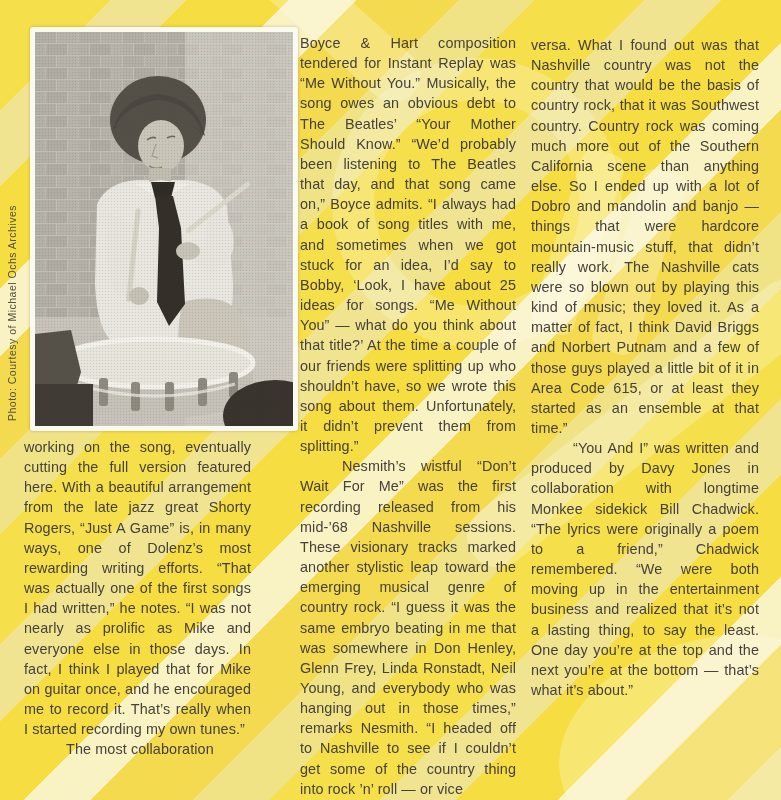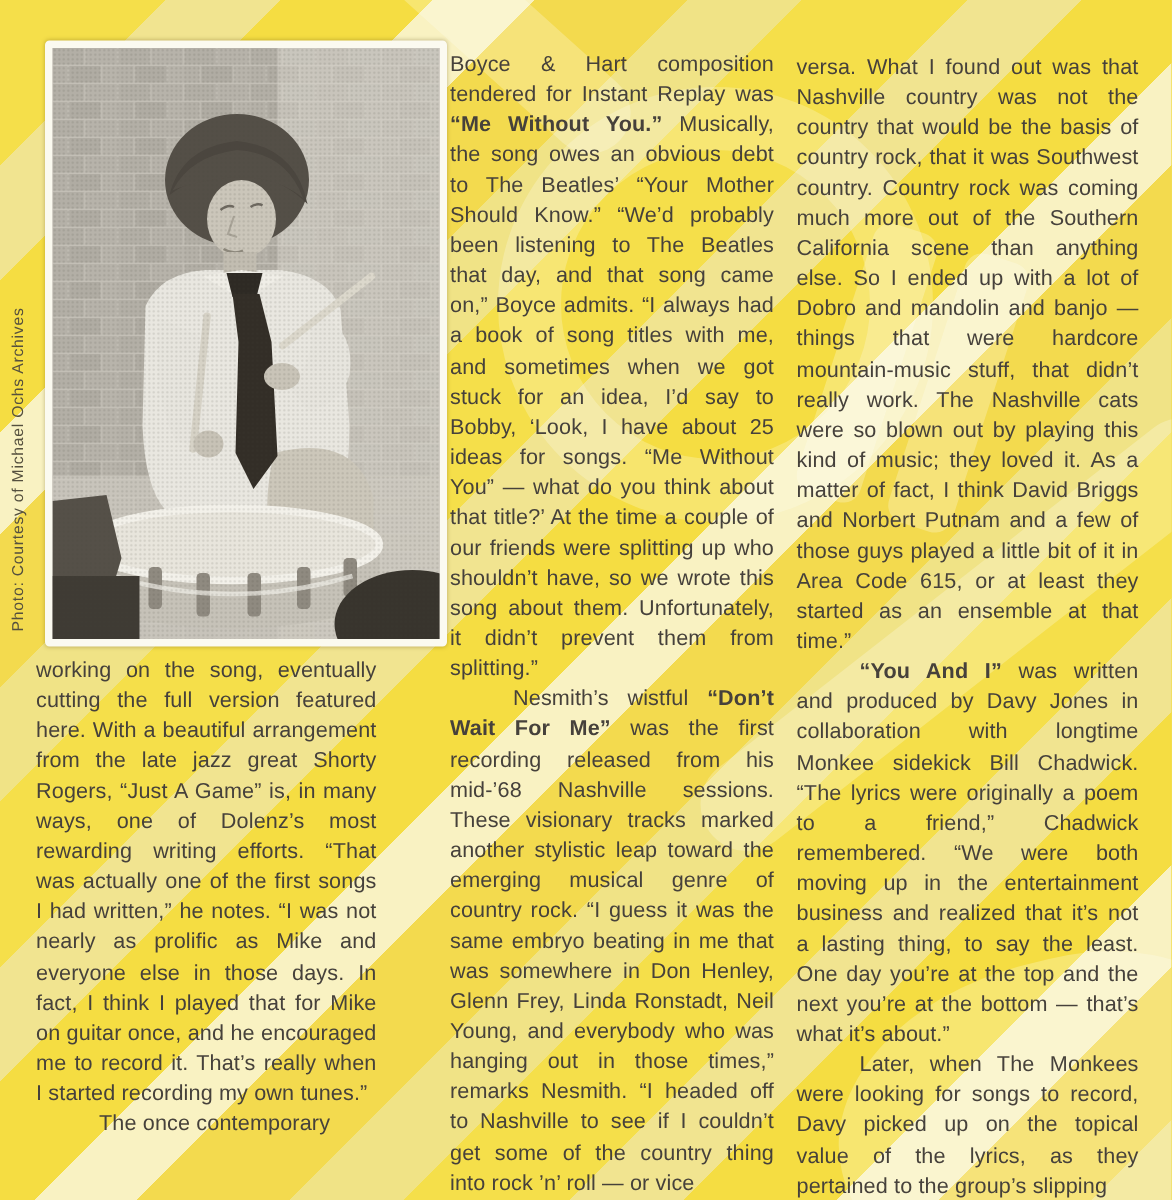--- a/index.html
+++ b/index.html
@@ -46,21 +46,21 @@
   .col{
     position:absolute;
     font-size:14.4px;line-height:20.15px;color:#46413b;
     text-align:justify;letter-spacing:.1px;
   }
   .col-left  {left:24px; top:437px;width:227px;}
   .col-mid   {left:300px;top:33px; width:216px;}
   .col-right {left:531px;top:35px; width:228px;}
   .para{margin:0;}
   .para.indent{text-indent:42px;}
-  .b{font-weight:700;}
+  .b{font-weight:400;}
   .i{}
 </style>
 </head>
 <body>
 
 <div class="page">
   <div class="ghost" id="g1"></div>
   <div class="ghost" id="g2"></div>
   <div class="ghost" id="g3"></div>
   <div class="ghost" id="g4"></div>
@@ -134,24 +134,23 @@
       <path d="M0,302 L36,298 L46,340 L30,394 L0,394 Z" fill="#555048"></path>
       <rect x="0" y="352" width="58" height="42" fill="#3f3b34"></rect>
       <ellipse cx="240" cy="384" rx="52" ry="36" fill="#38342d"></ellipse>
 
       <rect width="258" height="394" fill="url(#dots)"></rect>
     </svg>
   </figure>
 
   <div class="col col-left">
       <p class="para"><span>working on the song, eventually cutting the full version featured here. With a beautiful arrangement from the late jazz great Shorty Rogers, “Just A Game” is, in many ways, one of Dolenz’s most rewarding writing efforts. “That was actually one of the first songs I had written,” he notes. “I was not nearly as prolific as Mike and everyone else in those days. In fact, I think I played that for Mike on guitar once, and he encouraged me to record it. That’s really when I started recording my own tunes.”</span></p>
-      <p class="para indent"><span>The once contemporary</span></p>
+      <p class="para indent"><span>The most collaboration</span></p>
     </div>
   <div class="col col-mid">
       <p class="para"><span>Boyce &amp; Hart composition tendered for </span><span class="i">Instant Replay</span><span> was </span><span class="b">“Me Without You.”</span><span> Musically, the song owes an obvious debt to The Beatles’ “Your Mother Should Know.” “We’d probably been listening to The Beatles that day, and that song came on,” Boyce admits. “I always had a book of song titles with me, and sometimes when we got stuck for an idea, I’d say to Bobby, ‘Look, I have about 25 ideas for songs. “Me Without You” — what do you think about that title?’ At the time a couple of our friends were splitting up who shouldn’t have, so we wrote this song about them. Unfortunately, it didn’t prevent them from splitting.”</span></p>
       <p class="para indent"><span>Nesmith’s wistful </span><span class="b">“Don’t Wait For Me”</span><span> was the first recording released from his mid-’68 Nashville sessions. These visionary tracks marked another stylistic leap toward the emerging musical genre of country rock. “I guess it was the same embryo beating in me that was somewhere in Don Henley, Glenn Frey, Linda Ronstadt, Neil Young, and everybody who was hanging out in those times,” remarks Nesmith. “I headed off to Nashville to see if I couldn’t get some of the country thing into rock ’n’ roll — or vice</span></p>
     </div>
   <div class="col col-right">
       <p class="para"><span>versa. What I found out was that Nashville country was </span><span class="i">not</span><span> the country that would be the basis of country rock, that it was Southwest country. Country rock was coming much more out of the Southern California scene than anything else. So I ended up with a lot of Dobro and mandolin and banjo — things that were hardcore mountain-music stuff, that didn’t really work. The Nashville cats were so blown out by playing this kind of music; they loved it. As a matter of fact, I think David Briggs and Norbert Putnam and a few of those guys played a little bit of it in Area Code 615, or at least they started as an ensemble at that time.”</span></p>
       <p class="para indent"><span class="b">“You And I”</span><span> was written and produced by Davy Jones in collaboration with longtime Monkee sidekick Bill Chadwick. “The lyrics were originally a poem to a friend,” Chadwick remembered. “We were both moving up in the entertainment business and realized that it’s not a lasting thing, to say the least. One day you’re at the top and the next you’re at the bottom — that’s what it’s about.”</span></p>
-      <p class="para indent"><span>Later, when The Monkees were looking for songs to record, Davy picked up on the topical value of the lyrics, as they pertained to the group’s slipping</span></p>
     </div>
 </div>
 
 </body></html>

